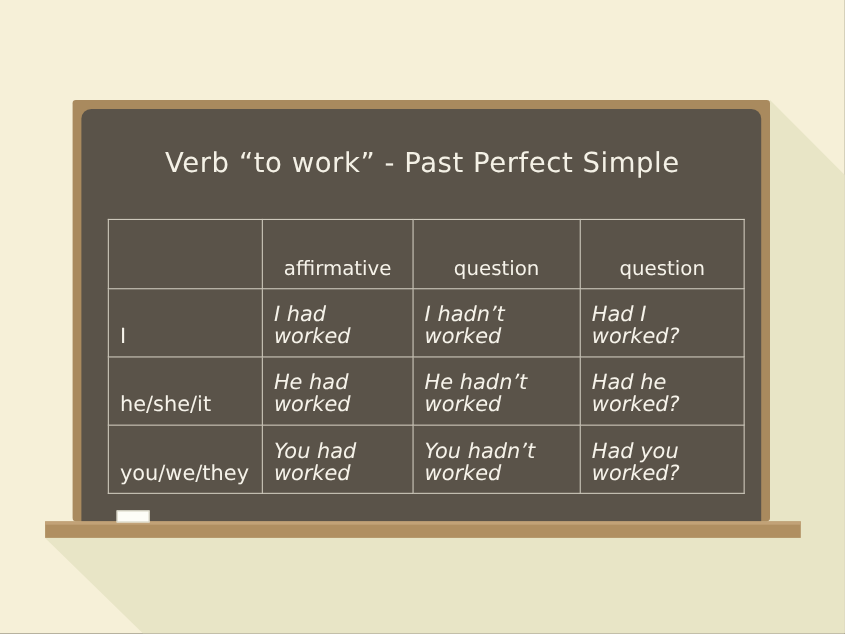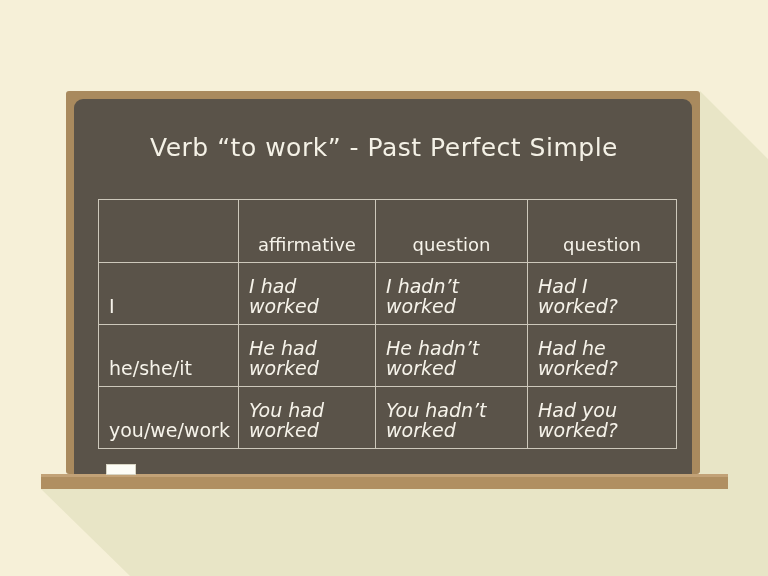--- a/index.html
+++ b/index.html
@@ -162,21 +162,21 @@
           <td>
             <span class="cellline">He hadn’t</span>
             <span class="cellline">worked</span>
           </td>
           <td>
             <span class="cellline">Had he</span>
             <span class="cellline">worked?</span>
           </td>
         </tr>
         <tr>
-          <td class="pron">you/we/work</td>
+          <td class="pron">you/we/they</td>
           <td>
             <span class="cellline">You had</span>
             <span class="cellline">worked</span>
           </td>
           <td>
             <span class="cellline">You hadn’t</span>
             <span class="cellline">worked</span>
           </td>
           <td>
             <span class="cellline">Had you</span>

